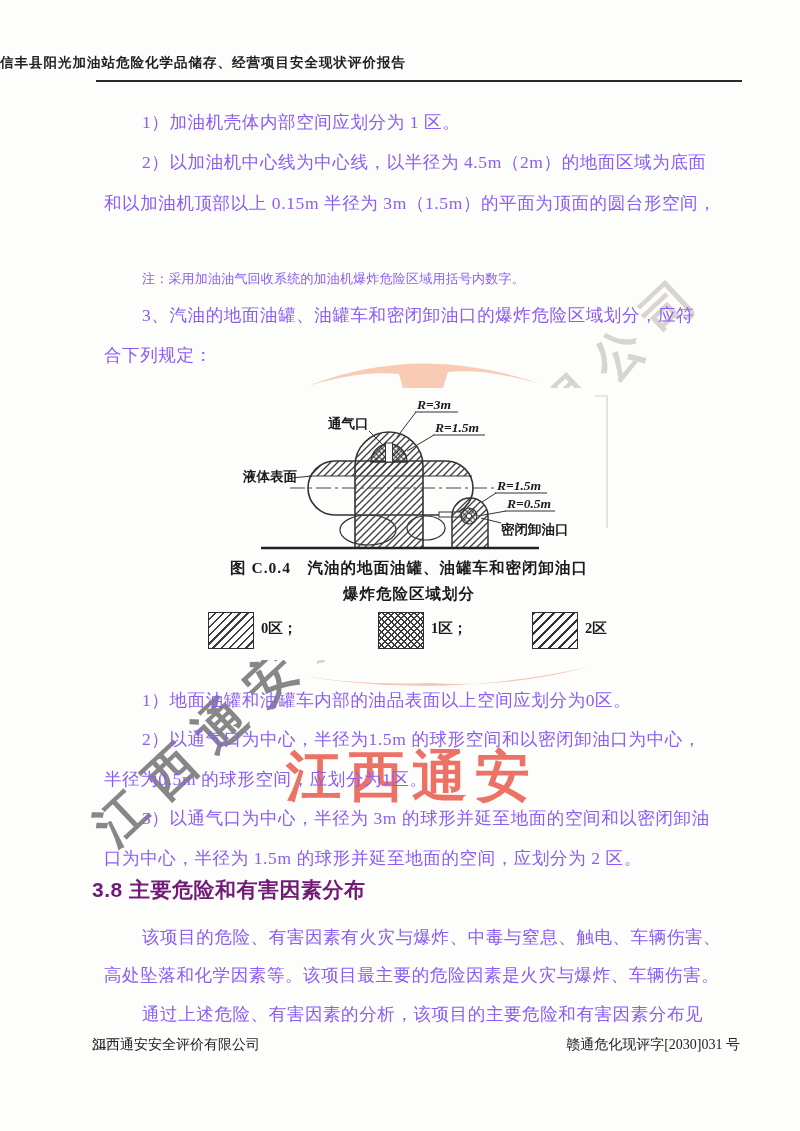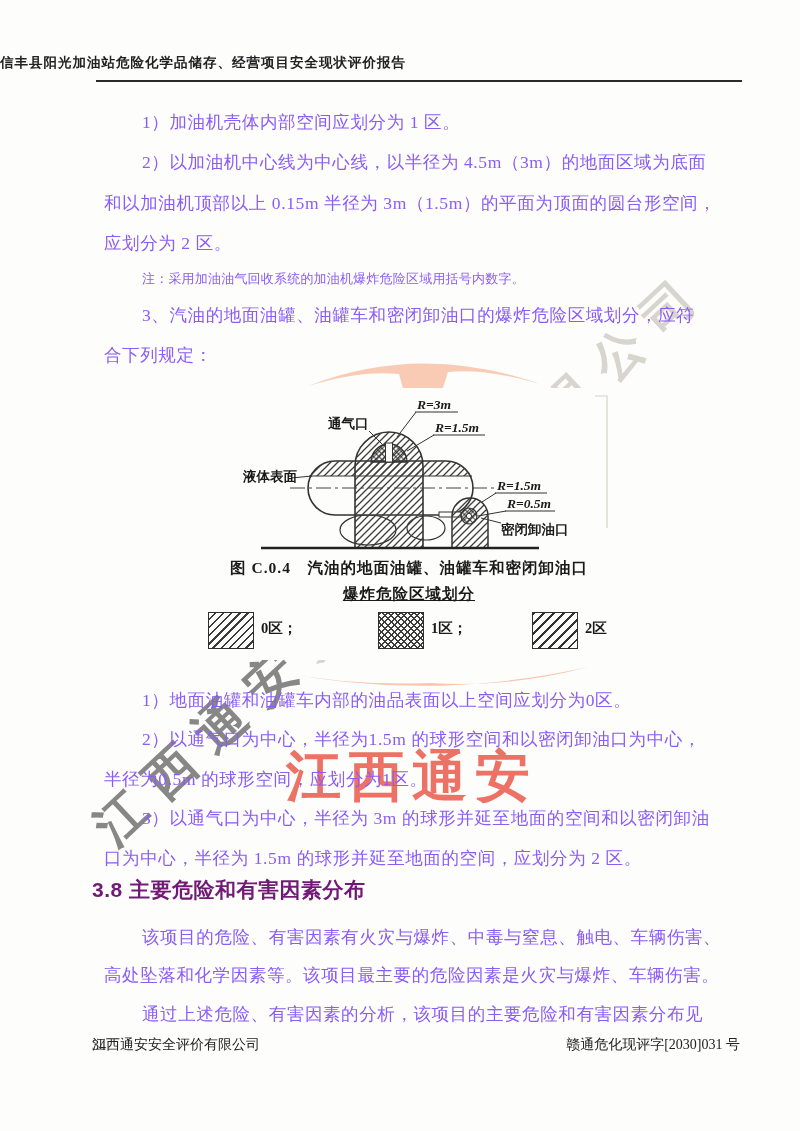--- a/index.html
+++ b/index.html
@@ -29,21 +29,21 @@
   .line.ind{padding-left:38px;}
   .line.small{font-size:13px;letter-spacing:.2px;}
   .sec-heading{position:absolute;left:92px;top:876px;z-index:3;
     font-family:"Liberation Sans","DejaVu Sans",sans-serif;
     font-size:21px;font-weight:bold;color:#701a75;letter-spacing:.5px;}
 
   
   .figure{position:absolute;left:195px;top:388px;width:428px;height:272px;background:#fdfdfc;z-index:2;}
   .fig-caption{position:absolute;left:0;right:0;text-align:center;z-index:3;
     font-size:15.5px;font-weight:bold;color:#1a1a1a;letter-spacing:1px;white-space:nowrap;}
-  .cap1{top:170px;} .cap2{top:196px;text-decoration:underline;}
+  .cap1{top:170px;} .cap2{top:196px;}
   .legend-box{position:absolute;top:224px;width:46px;height:37px;border:1.6px solid #2e2e2e;box-sizing:border-box;}
   .hatch-d{background-image:repeating-linear-gradient(-45deg,rgba(0,0,0,0) 0 4.2px,#3c3c3c 4.2px 5.8px);}
   .hatch-d2{background-image:repeating-linear-gradient(-45deg,rgba(0,0,0,0) 0 5px,#333 5px 7px);}
   .hatch-x{background-image:
       repeating-linear-gradient(-45deg,rgba(0,0,0,0) 0 3.2px,#3c3c3c 3.2px 4.6px),
       repeating-linear-gradient(45deg,rgba(0,0,0,0) 0 3.2px,#3c3c3c 3.2px 4.6px);}
   .legend-label{position:absolute;top:231px;font-size:14.5px;font-weight:bold;color:#1a1a1a;white-space:nowrap;}
 
   
   .footer{position:absolute;top:1036px;left:92px;right:60px;z-index:3;font-size:14px;color:#222;}
@@ -70,23 +70,22 @@
 
     <path fill="#f6b79b" opacity="0.8" d="M10,332 Q160,362 318,327 Q240,348 160,343 Q80,346 10,332 Z"></path>
   </svg>
 
   <div class="wm-red">江西通安</div>
 
   <div class="hdr-title">信丰县阳光加油站危险化学品储存、经营项目安全现状评价报告</div>
   <div class="hdr-rule"></div>
 
   <div class="line ind" style="top:110px">1）加油机壳体内部空间应划分为 1 区。</div>
-  <div class="line ind" style="top:150px">2）以加油机中心线为中心线，以半径为 4.5m（3m）的地面区域为底面</div>
+  <div class="line ind" style="top:150px">2）以加油机中心线为中心线，以半径为 4.5m（2m）的地面区域为底面</div>
   <div class="line" style="top:191px">和以加油机顶部以上 0.15m 半径为 3m（1.5m）的平面为顶面的圆台形空间，</div>
-  <div class="line" style="top:231px">应划分为 2 区。</div>
   <div class="line ind small" style="top:270px">注：采用加油油气回收系统的加油机爆炸危险区域用括号内数字。</div>
   <div class="line ind" style="top:303px">3、汽油的地面油罐、油罐车和密闭卸油口的爆炸危险区域划分，应符</div>
   <div class="line" style="top:343px">合下列规定：</div>
 
   <div class="figure">
     <svg width="428" height="168" viewBox="0 0 428 168">
       <defs>
         <pattern id="pdiag" patternUnits="userSpaceOnUse" width="7" height="7">
           <path d="M-1,1 l2,-2 M0,7 l7,-7 M6,8 l2,-2" stroke="#3d3d3d" stroke-width="1.3" fill="none"></path>
         </pattern>

